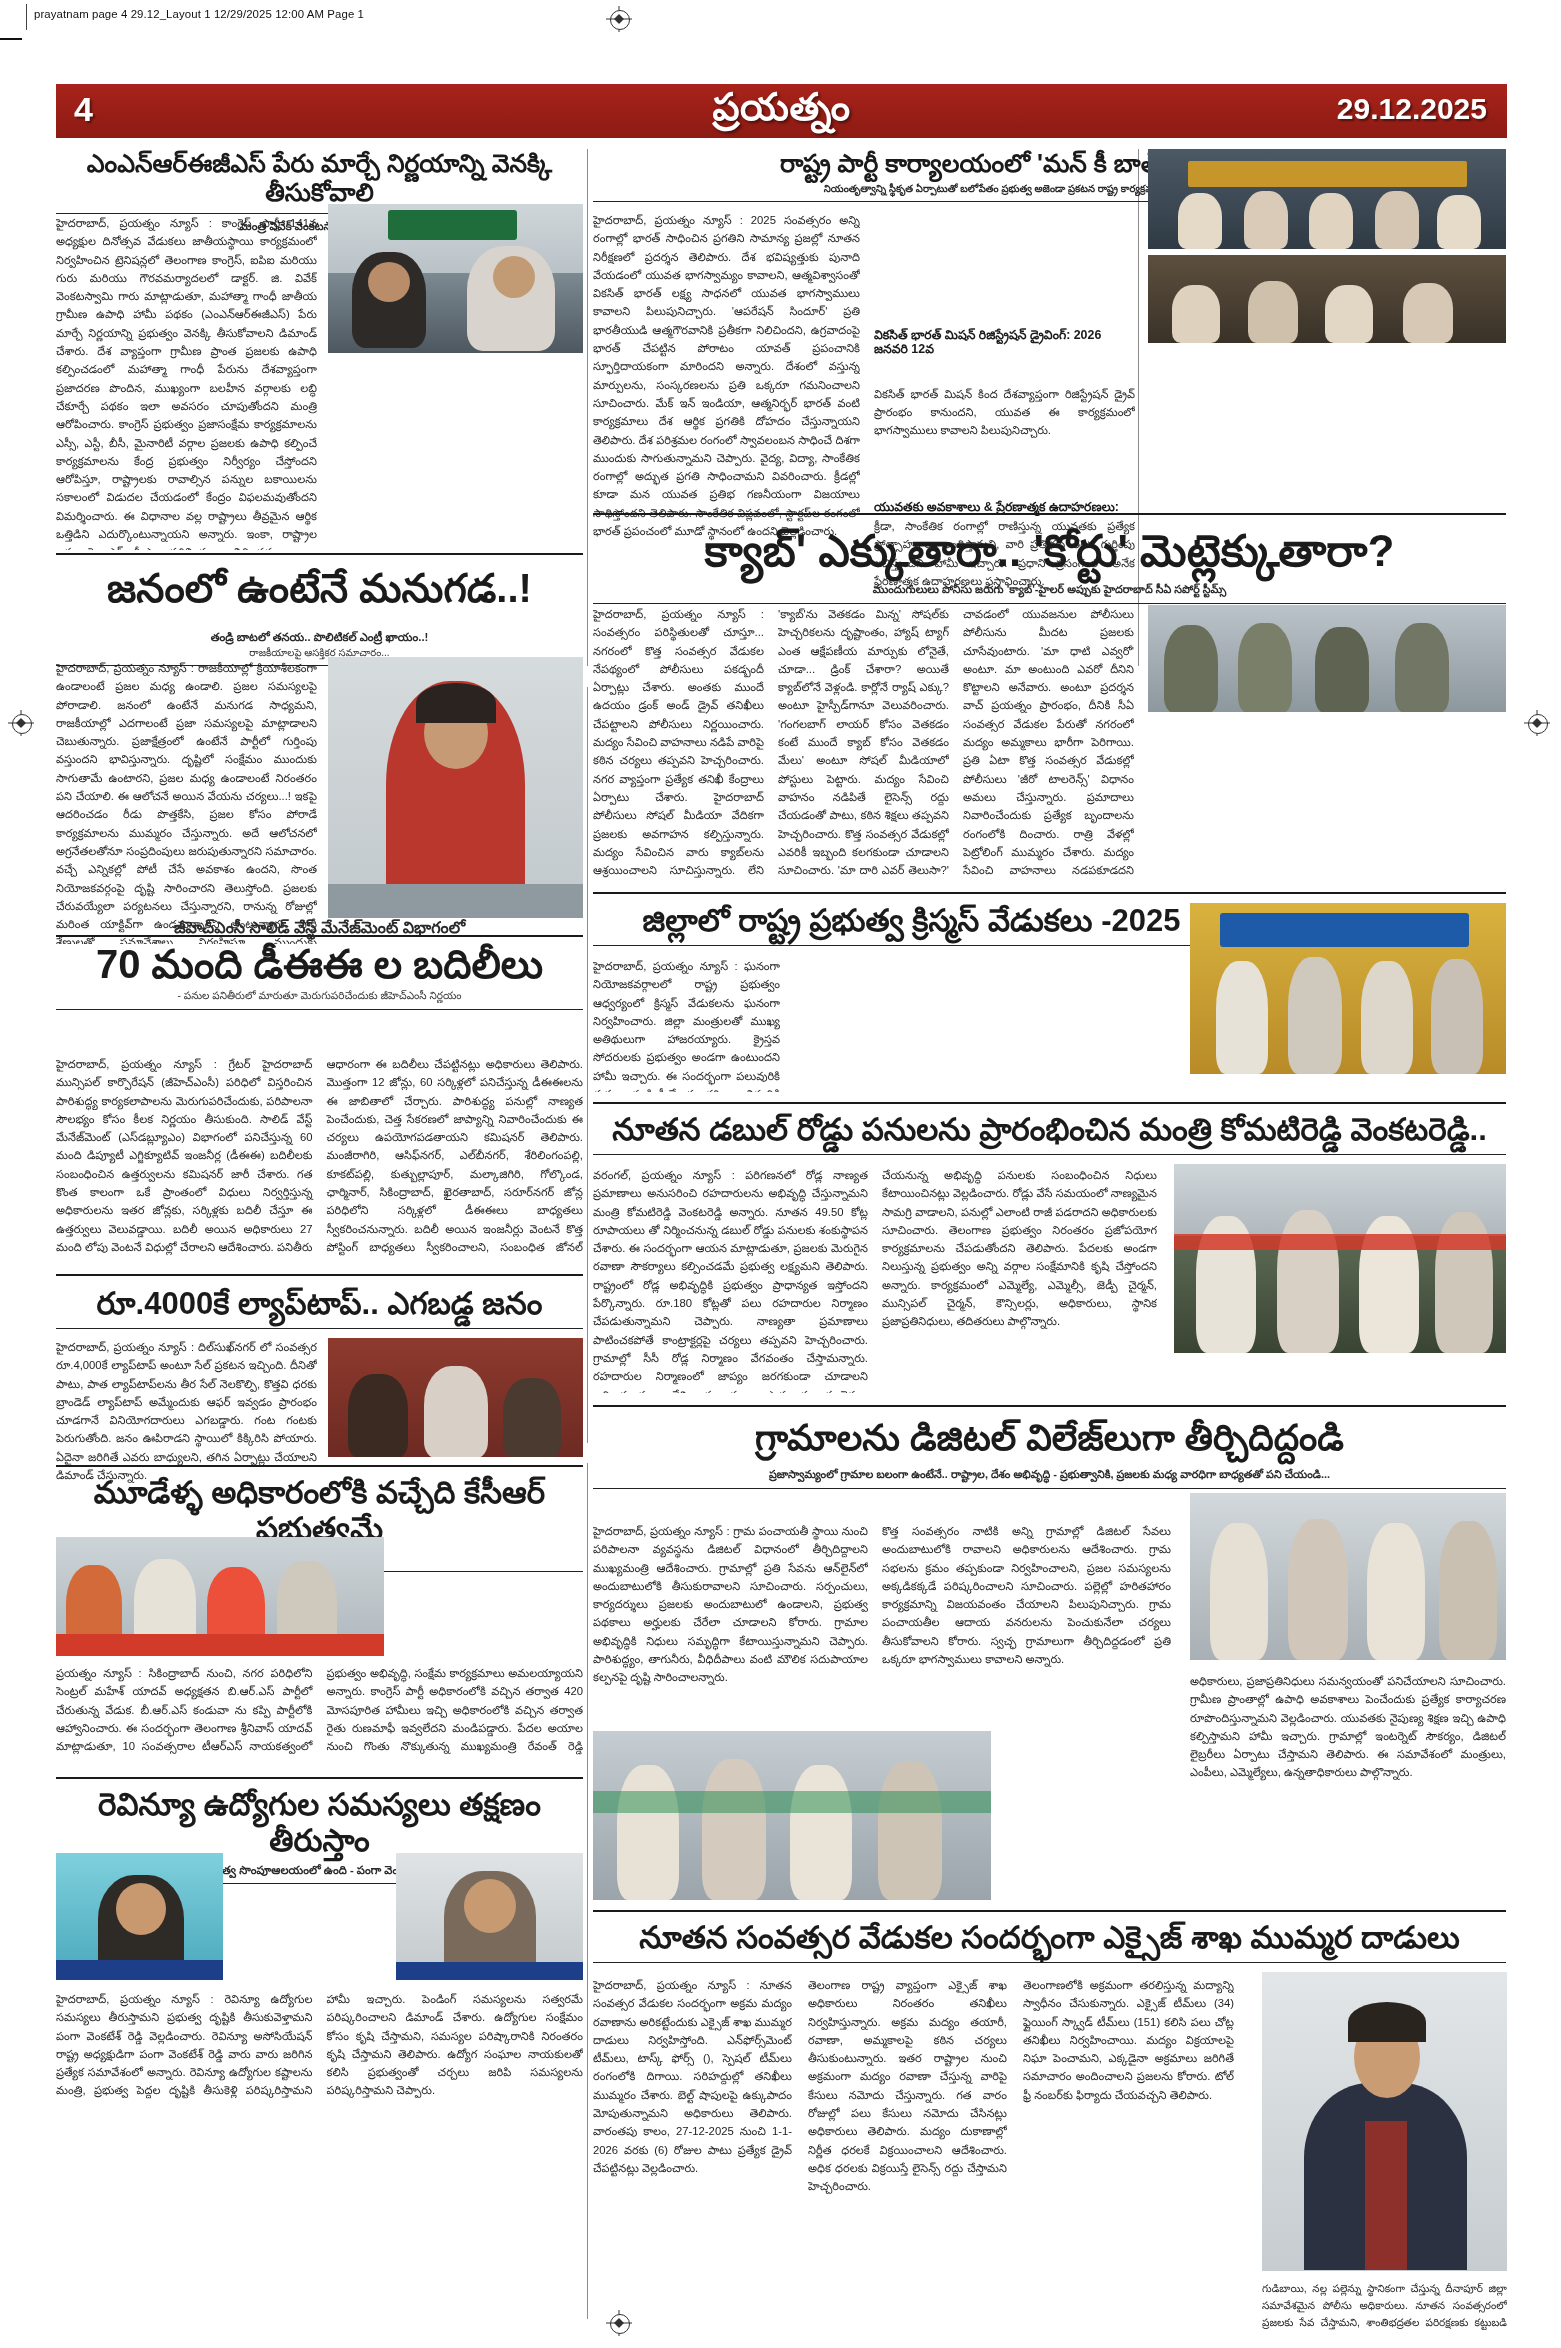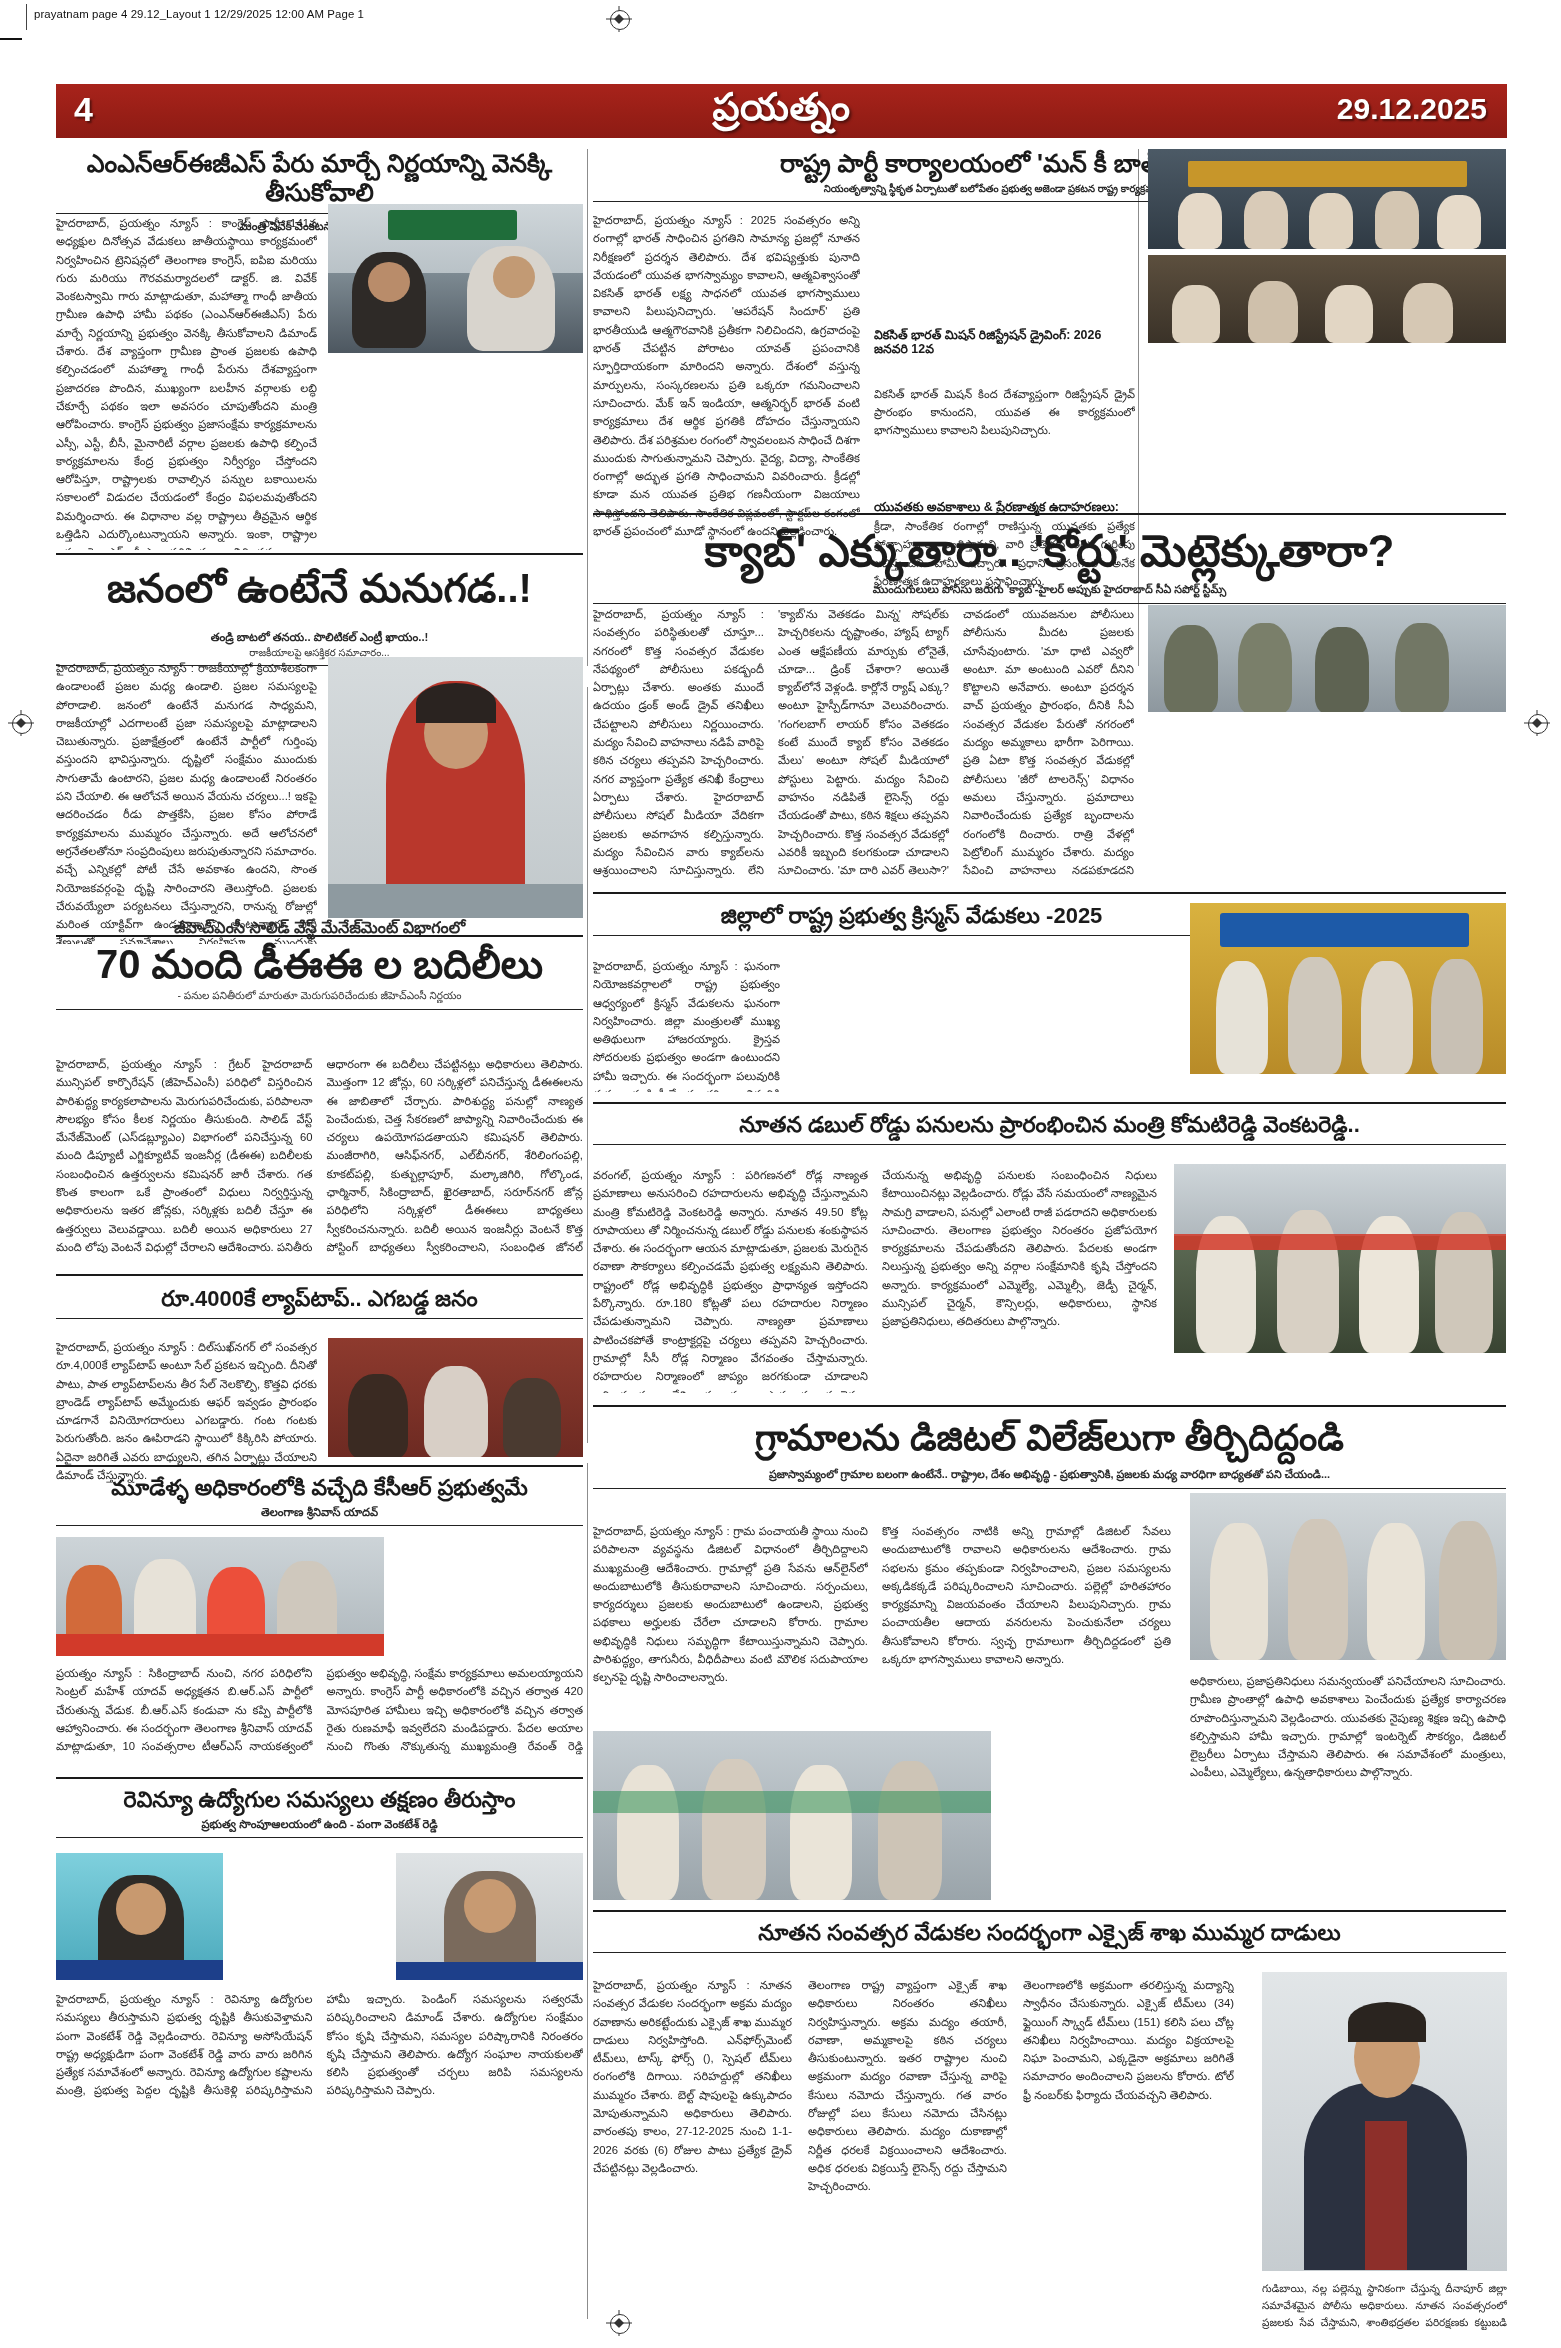--- a/index.html
+++ b/index.html
@@ -30,21 +30,21 @@
   .mast-page{position:absolute;left:18px;top:6px;color:#fff;font-size:34px;font-weight:bold;
     text-shadow:2px 2px 2px rgba(0,0,0,.45);}
   .mast-title{position:absolute;left:0;right:0;top:2px;text-align:center;color:#fff;font-size:38px;font-weight:bold;
     text-shadow:2px 2px 3px rgba(0,0,0,.5);letter-spacing:0.5px;}
   .mast-date{position:absolute;right:20px;top:8px;color:#fff;font-size:30px;font-weight:bold;
     text-shadow:2px 2px 2px rgba(0,0,0,.45);}
 
   
   .hl{font-weight:bold;color:#1b1b1b;line-height:1.16;}
   .hl-xl{font-size:40px;}
-  .hl-lg{font-size:22px;}
+  .hl-lg{font-size:31px;}
   .hl-md{font-size:25px;}
   .kicker{font-size:11.4px;font-weight:bold;color:#2a2a2a;text-align:center;line-height:1.35;}
   .subkick{font-size:10px;color:#333;text-align:center;line-height:1.4;}
   .body-txt{font-size:11.3px;line-height:1.62;text-align:justify;color:#1d1d1d;
     hyphens:auto;word-break:break-word;}
   .rule-thin{background:#222;height:1px;}
   .rule-thick{background:#1a1a1a;height:2px;}
 
   
   .photo{position:absolute;background:#c9ced3;overflow:hidden;border:0;}

